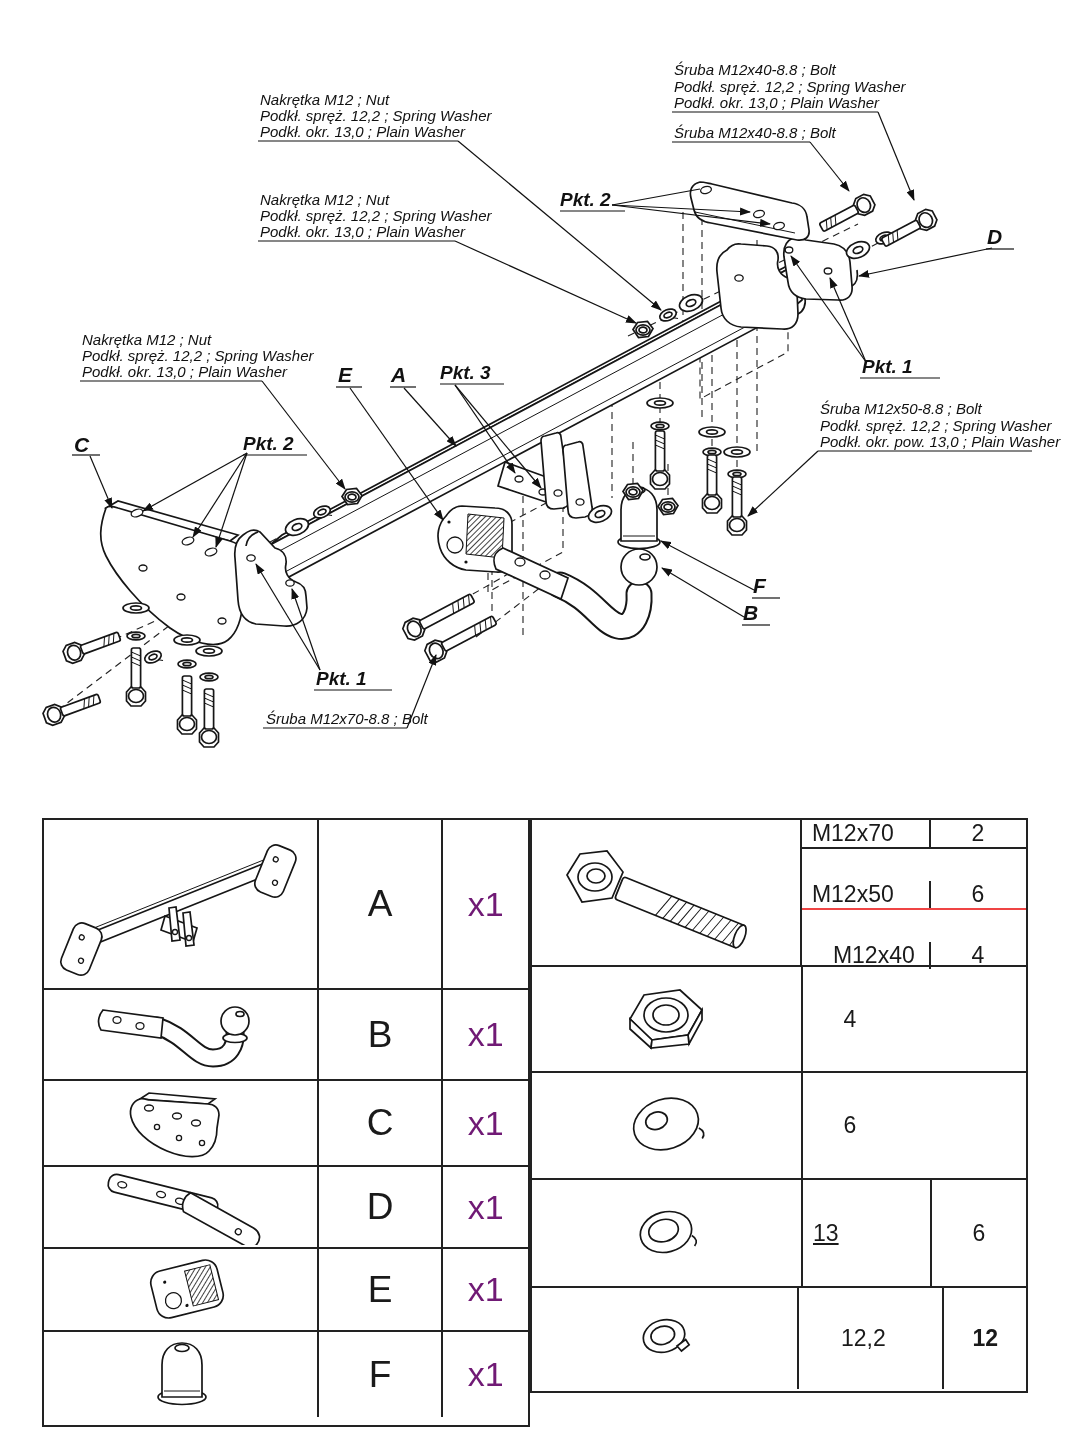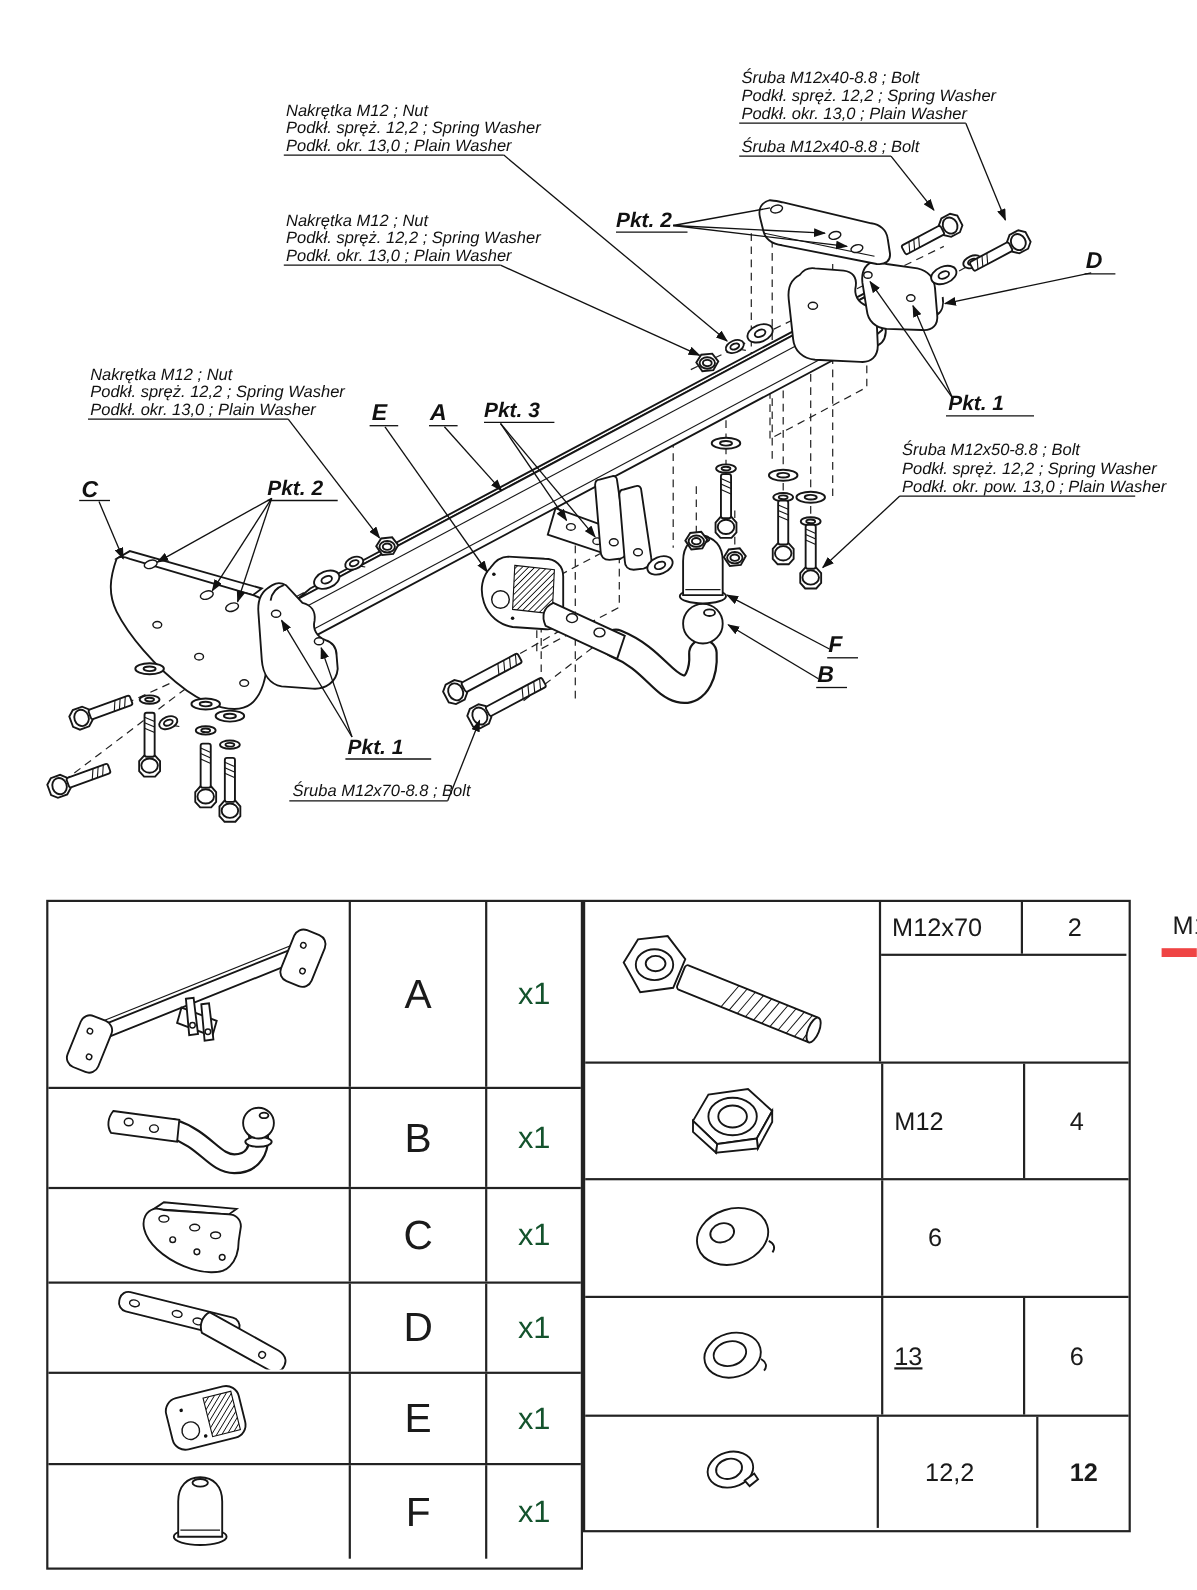--- a/index.html
+++ b/index.html
@@ -15,21 +15,21 @@
   .thin{stroke:#161616;stroke-width:1;fill:none;}
   .dash{stroke:#222;stroke-width:1.1;fill:none;stroke-dasharray:7 5;}
   .hole{stroke:#161616;stroke-width:1.3;fill:#ffffff;}
   
   .tbl{position:absolute;box-sizing:border-box;border:2px solid #222;background:#fff;}
   .trow{display:flex;box-sizing:border-box;border-bottom:2px solid #222;}
   .trow:last-child{border-bottom:none;}
   .cell{box-sizing:border-box;display:flex;align-items:center;justify-content:center;}
   .cimg{border-right:2px solid #222;}
   .cletter{border-right:2px solid #222;font-size:37px;color:#1a1a1a;}
-  .cqty{font-size:28px;color:#14532d;}
+  .cqty{font-size:34px;color:#701a75;}
   .flabel{border-right:2px solid #222;justify-content:flex-start;padding-left:10px;font-size:23px;color:#1a1a1a;}
   .fqty{font-size:23px;color:#1a1a1a;}
 </style>
 </head>
 <body>
 
 <div id="stage">
 
 <svg width="1088" height="808" viewBox="0 0 1088 808" style="position:absolute;left:0;top:0;">
   <defs>
@@ -489,30 +489,30 @@
             <line x1="126" y1="-12" x2="118" y2="12"></line>
                 <line x1="134" y1="-12" x2="126" y2="12"></line>
                 <line x1="142" y1="-12" x2="134" y2="12"></line>
             <line x1="150" y1="-12" x2="142" y2="12"></line>
                 <line x1="156" y1="-12" x2="150" y2="12"></line>
           </g>
           <ellipse class="pt" cx="156" cy="0" rx="5" ry="12"></ellipse>
         </g>
       </svg>
     </div>
-    <div style="width:225px;display:flex;flex-direction:row;gap:32px;">
+    <div style="width:225px;display:flex;flex-direction:column;gap:32px;">
       <div style="display:flex;height:49px;border-bottom:2px solid #222;box-sizing:border-box;">
         <div class="cell flabel" style="width:129px;">
               <span>M12x70</span>
             </div>
         <div class="cell fqty" style="width:94px;">
               <span>2</span>
             </div>
       </div>
-      <div style="display:flex;height:50px;border-bottom:8px solid #ef4444;box-sizing:border-box;">
+      <div style="display:flex;height:50px;border-bottom:2px solid #ef4444;box-sizing:border-box;">
         <div class="cell flabel" style="width:129px;">
               <span>M12x50</span>
             </div>
         <div class="cell fqty" style="width:94px;">
               <span>6</span>
             </div>
       </div>
       <div style="display:flex;height:46px;box-sizing:border-box;">
         <div class="cell flabel" style="width:129px;padding-left:31px;">
               <span>M12x40</span>
@@ -530,23 +530,20 @@
         <g transform="translate(132,46)">
           <polygon class="pt" points="-36,4 -22,-20 14,-25 36,-5 22,20 -14,25"></polygon>
           <polygon class="pt" points="-36,4 -36,14 -15,33 -14,25"></polygon>
           <polygon class="pt" points="36,-5 36,5 23,29 22,20"></polygon>
           <polygon class="pt" points="-15,33 -14,25 22,20 23,29"></polygon>
           <ellipse class="ptn" cx="0" cy="0" rx="22" ry="17"></ellipse>
           <ellipse class="ptn" cx="0" cy="0" rx="13" ry="10"></ellipse>
         </g>
       </svg>
     </div>
-    <div class="cell flabel" style="width:129px;">
-          <span>M12</span>
-        </div>
     <div class="cell fqty" style="width:94px;">
           <span>4</span>
         </div>
   </div>
 
   <div class="trow" style="height:107px;">
     <div class="cell cimg" style="width:271px;">
       <svg width="265" height="100" viewBox="0 0 265 100">
         <g transform="translate(132,48) rotate(-18)">
           <ellipse class="pt" cx="0" cy="0" rx="33" ry="25"></ellipse>

